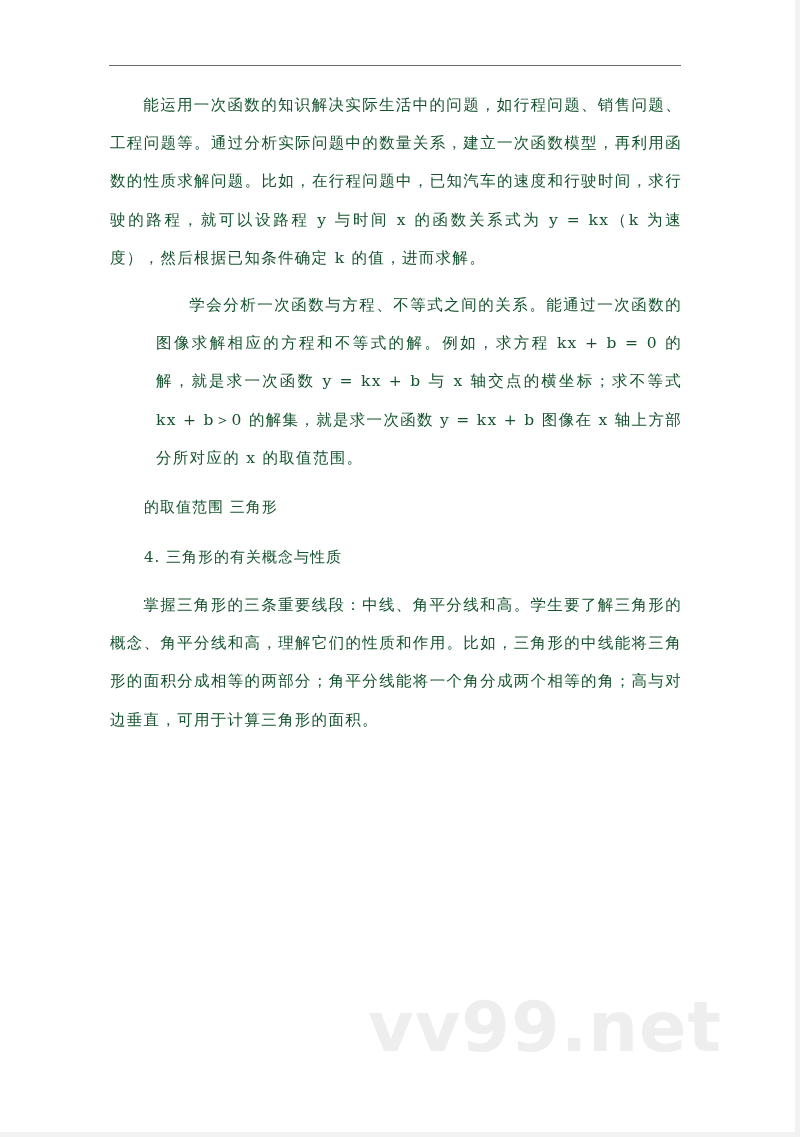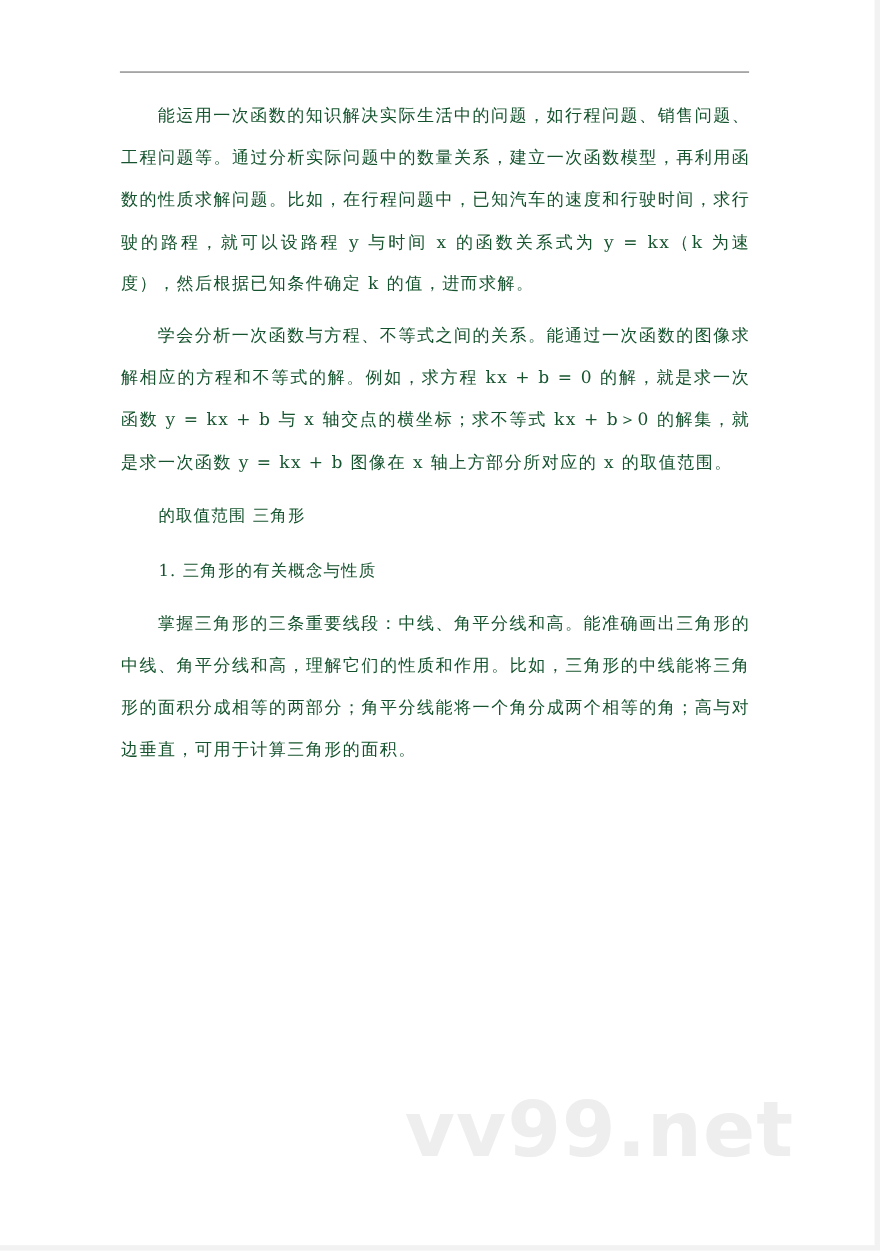--- a/index.html
+++ b/index.html
@@ -39,21 +39,21 @@
       font-size: 15.5px;
       letter-spacing: 1.3px;
     }
     .para {
       margin: 0;
       line-height: 38.2px;
       text-indent: 2.15em;
       text-align: justify;
       text-align-last: left;
     }
-    .para + .para { margin-top: 10px; }
+    .para + .para { margin-top: 10px; margin-left: 46px; }
     .heading {
       margin: 0;
       line-height: 38px;
       padding-left: 34px;
       font-size: 15px;
       letter-spacing: 1px;
     }
     .gap-a { margin-top: 9px !important; }
     .gap-b { margin-top: 10px !important; }
     .heading.h1 { margin-top: 11px; }
@@ -75,19 +75,19 @@
 <body>
 
 <div class="page">
   <div class="header-rule"></div>
 
   <div class="content">
     <p class="para">能运用一次函数的知识解决实际生活中的问题，如行程问题、销售问题、工程问题等。通过分析实际问题中的数量关系，建立一次函数模型，再利用函数的性质求解问题。比如，在行程问题中，已知汽车的速度和行驶时间，求行驶的路程，就可以设路程 y 与时间 x 的函数关系式为 y = kx（k 为速度），然后根据已知条件确定 k 的值，进而求解。</p>
     <p class="para gap-a">学会分析一次函数与方程、不等式之间的关系。能通过一次函数的图像求解相应的方程和不等式的解。例如，求方程 kx + b = 0 的解，就是求一次函数 y = kx + b 与 x 轴交点的横坐标；求不等式 kx + b＞0 的解集，就是求一次函数 y = kx + b 图像在 x 轴上方部分所对应的 x 的取值范围。</p>
 
     <p class="heading h1">的取值范围  三角形</p>
-    <p class="heading h2">1. 三角形的有关概念与性质</p>
+    <p class="heading h2">4. 三角形的有关概念与性质</p>
 
-    <p class="para gap-b">掌握三角形的三条重要线段：中线、角平分线和高。能准确画出三角形的中线、角平分线和高，理解它们的性质和作用。比如，三角形的中线能将三角形的面积分成相等的两部分；角平分线能将一个角分成两个相等的角；高与对边垂直，可用于计算三角形的面积。</p>
+    <p class="para gap-b">掌握三角形的三条重要线段：中线、角平分线和高。学生要了解三角形的概念、角平分线和高，理解它们的性质和作用。比如，三角形的中线能将三角形的面积分成相等的两部分；角平分线能将一个角分成两个相等的角；高与对边垂直，可用于计算三角形的面积。</p>
   </div>
 
   <div class="watermark">vv99.net</div>
 </div>
 
 </body></html>

